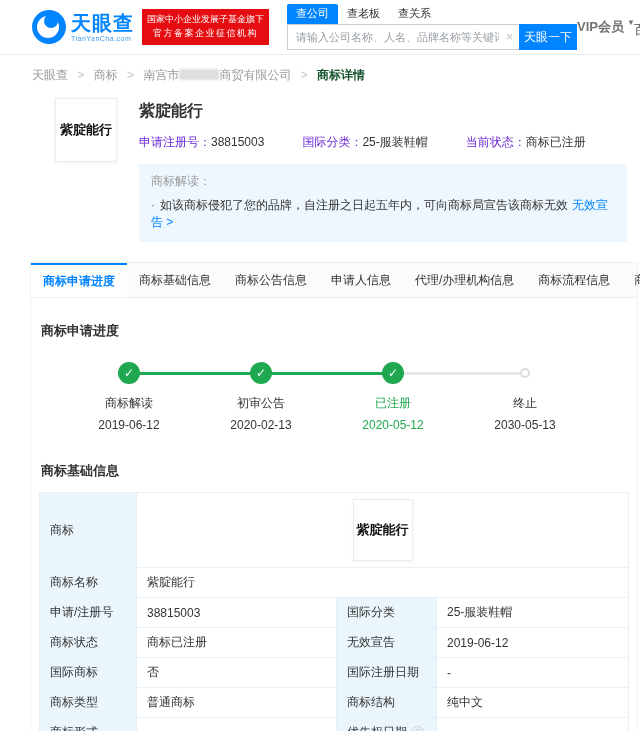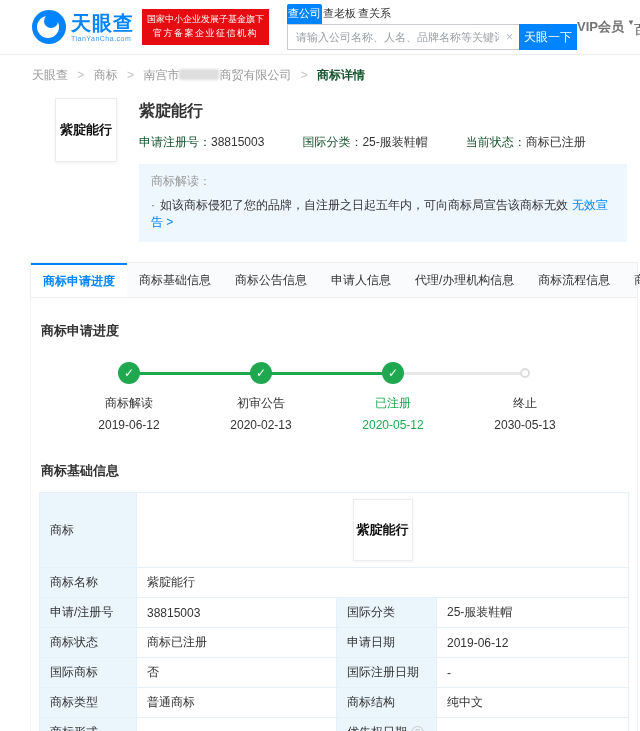--- a/index.html
+++ b/index.html
@@ -16,21 +16,21 @@
   .logo-icon::after { content:""; position:absolute; width:14px; height:14px; border-radius:50%;
     background:#0084ff; left:12px; top:4px; }
   .logo-text-wrap { margin-left:5px; line-height:1; }
   .logo-text { color:#0084ff; font-size:20px; font-weight:bold; letter-spacing:1px; }
   .logo-sub { color:#3b9af0; font-size:7px; margin-top:2px; letter-spacing:.5px; }
   .gov-badge { margin-left:8px; background:#e50d12; color:#fff; font-size:9px;
     padding:4px 5px; line-height:1.55; text-align:center; flex-shrink:0; }
   .gov-badge .l2 { letter-spacing:1.5px; }
   .search-area { margin-left:18px; }
   .search-tabs { display:flex; font-size:11px; }
-  .search-tab { padding:2px 1px 3px; color:#333; cursor:pointer;text-align:right; }
+  .search-tab { padding:2px 9px 3px; color:#333; cursor:pointer;text-align:right; }
   .search-tab.active { background:#0084ff; color:#fff; border-radius:2px 2px 0 0; }
   .search-row { display:flex; }
   .search-input-wrap { position:relative; }
   .search-input-wrap input { width:232px; height:26px; border:1px solid #c9ccd1; border-right:none;
     padding:0 20px 0 8px; font-size:11px; color:#333; outline:none; }
   .search-input-wrap input::placeholder { color:#9aa0a6; }
   .clear-x { position:absolute; right:6px; top:6px; color:#b9bec4; font-size:12px; cursor:pointer; }
   .search-btn { height:26px; width:58px; background:#0084ff; color:#fff; border:none;
     font-size:12px; cursor:pointer; }
   .vip-entry { margin-left:auto; margin-right:26px; color:#737373; font-weight:bold;
@@ -49,21 +49,21 @@
   
   .tm-header { display:flex; padding:8px 13px 0 55px; }
   .tm-box { width:62px; height:64px; border:1px solid #ececec; flex-shrink:0;
     display:flex; align-items:center; justify-content:center;
     font-family:"Liberation Serif","DejaVu Serif",serif; font-weight:bold; font-size:13px;
     color:#111; box-shadow:0 1px 4px rgba(0,0,0,.06); }
   .tm-main { margin-left:22px; flex:1; }
   .tm-title { font-size:16px; font-weight:bold; color:#333; margin-top:3px; }
   .tm-fields { display:flex; margin-top:12px; }
   .tm-field { margin-right:38px; }
-  .tm-field .lab { color:#14532d; }
+  .tm-field .lab { color:#6d28d9; }
   .tm-note { background:#eef7fe; margin-top:13px; padding:9px 12px 11px; }
   .note-title { color:#999; }
   .note-line { margin-top:7px; color:#333; }
   .note-bullet { color:#666; margin-right:5px; }
   .note-link { color:#0084ff; cursor:pointer; margin-left:4px; }
 
   
   .nav-tabs { margin:20px 2px 0 30px; background:#fafbfc; border:1px solid #f0f0f0;
     display:flex; height:36px; }
   .nav-tab { line-height:34px; padding:0 12px; color:#333; cursor:pointer; white-space:nowrap; }
@@ -239,21 +239,21 @@
     </tr>
     <tr>
       <td class="lbl">申请/注册号</td>
       <td>38815003</td>
       <td class="lbl">国际分类</td>
       <td>25-服装鞋帽</td>
     </tr>
     <tr>
       <td class="lbl">商标状态</td>
       <td>商标已注册</td>
-      <td class="lbl">申请日期</td>
+      <td class="lbl">无效宣告</td>
       <td>2019-06-12</td>
     </tr>
     <tr>
       <td class="lbl">国际商标</td>
       <td>否</td>
       <td class="lbl">国际注册日期</td>
       <td>-</td>
     </tr>
     <tr>
       <td class="lbl">商标类型</td>

